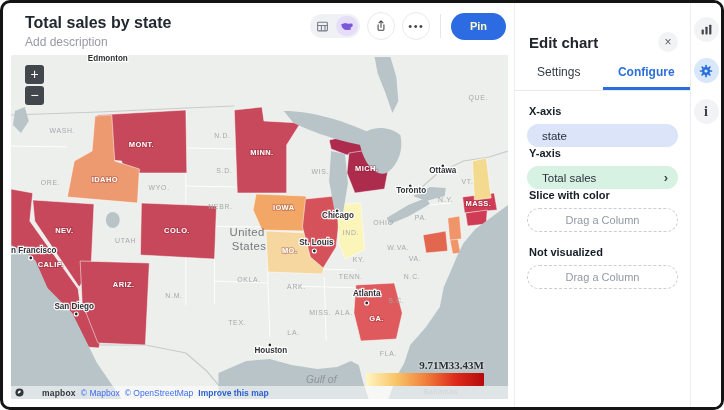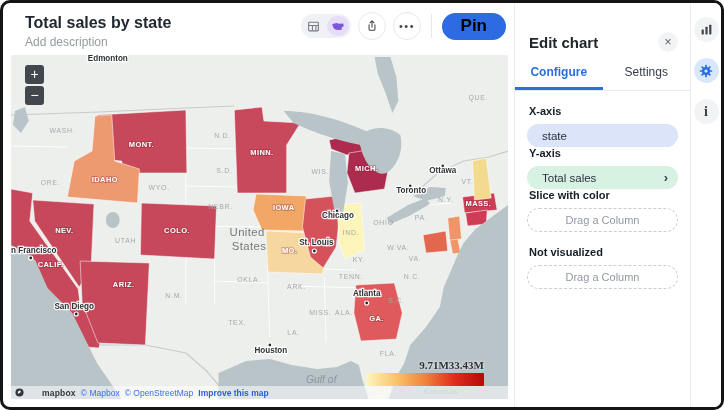--- a/index.html
+++ b/index.html
@@ -9,21 +9,21 @@
   .hdr{height:52px;display:flex;justify-content:space-between;align-items:flex-start;padding:8px 8px 0 22px;box-sizing:border-box;}
   .hdr-title{font-size:16px;font-weight:700;color:#212830;line-height:1.2;margin:2px 0 3px;}
   .hdr-desc{font-size:12px;color:#959ba2;}
   .toolbar{display:flex;align-items:center;gap:7px;margin-top:1px;}
   .viz-toggle{display:flex;align-items:center;background:#f0f1f4;border-radius:13px;padding:2px;gap:2px;}
   .viz-seg{width:22px;height:20px;display:flex;align-items:center;justify-content:center;border-radius:10px;cursor:pointer;}
   .viz-seg.sel{background:#e6def8;}
   .icon-btn{width:28px;height:28px;border-radius:50%;background:#fff;border:1px solid #e7e9ec;display:flex;align-items:center;justify-content:center;cursor:pointer;color:#3f4246;}
   .more-glyph{font-size:11px;letter-spacing:1.5px;color:#3f4246;line-height:1;padding-left:1px;}
   .tb-divider{width:1px;height:24px;background:#e5e7ea;margin:0 3px;}
-  .pin-btn{height:27px;padding:0 19px;border:none;border-radius:14px;background:#2d6be3;color:#000000;font-size:17px;font-weight:600;font-family:inherit;cursor:pointer;}
+  .pin-btn{height:27px;padding:0 19px;border:none;border-radius:14px;background:#2d6be3;color:#fef9c3;font-size:11px;font-weight:600;font-family:inherit;cursor:pointer;}
   
   .map-wrap{position:relative;margin:0 6px 0 8px;height:344px;background:#edefec;overflow:hidden;border-radius:2px;}
   .map-wrap svg.geo{position:absolute;inset:0;width:100%;height:100%;display:block;}
   .l-state{fill:#fff;font-size:7.6px;font-weight:700;letter-spacing:.4px;text-anchor:middle;paint-order:stroke;stroke:rgba(120,30,45,.28);stroke-width:2px;}
   .l-muted{fill:#a3a8ac;font-size:7px;letter-spacing:.7px;text-anchor:middle;}
   .l-city{fill:#2e3236;font-size:8.2px;font-weight:600;text-anchor:middle;paint-order:stroke;stroke:rgba(255,255,255,.9);stroke-width:2.4px;}
   .l-big{fill:#74797d;font-size:11.5px;letter-spacing:.4px;text-anchor:middle;}
   .l-gulf{fill:#8d959b;font-size:10.5px;font-style:italic;text-anchor:middle;}
   .l-water{fill:#979ea3;font-size:7.2px;letter-spacing:.6px;text-anchor:middle;}
   .dot{fill:#26292c;stroke:#fff;stroke-width:1.2px;}
@@ -234,22 +234,22 @@
       </div>
     </div>
   </div>
 
   <aside class="panel">
     <div class="panel-head">
       <h2 class="panel-title">Edit chart</h2>
       <button class="close-btn">×</button>
     </div>
     <div class="tabs">
+      <div class="tab">Settings</div>
       <div class="tab active">Configure</div>
-      <div class="tab">Settings</div>
     </div>
     <div class="panel-body">
       <div class="sec-label">X-axis</div>
       <div class="pill pill-blue">
         <span>state</span>
       </div>
       <div class="sec-label">Y-axis</div>
       <div class="pill pill-green">
         <span>Total sales</span>
         <span class="chev">›</span>

